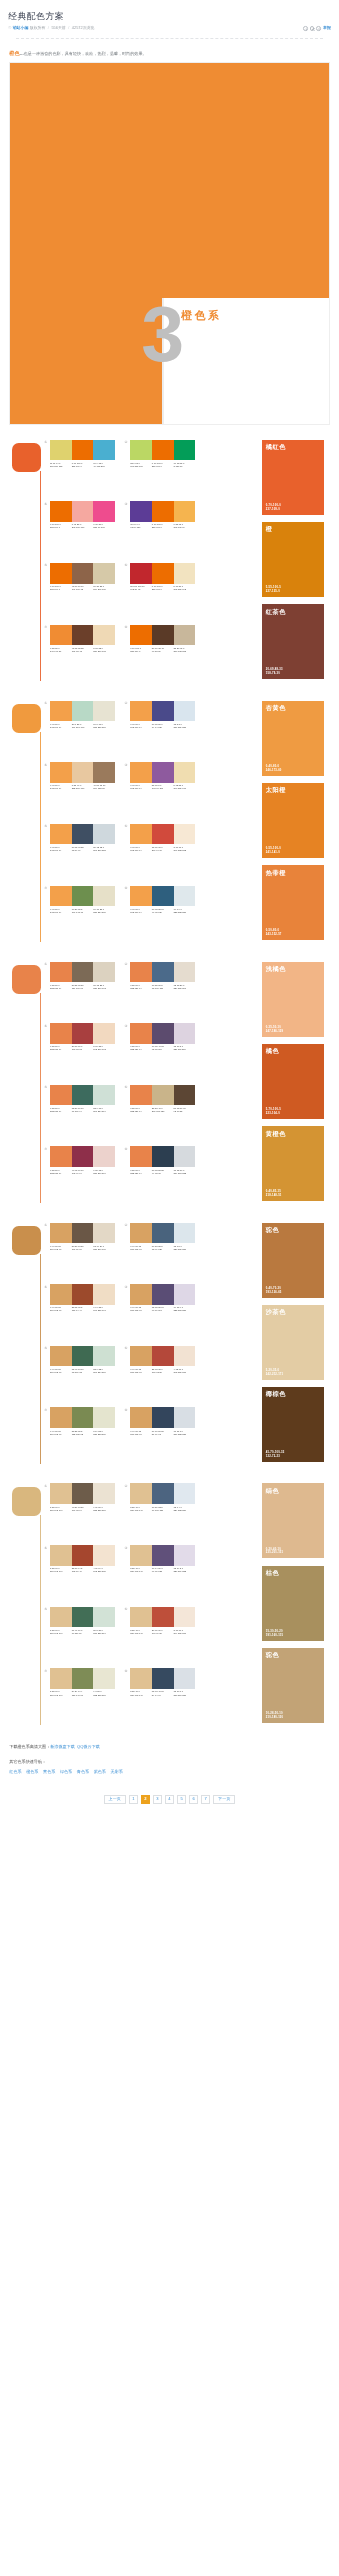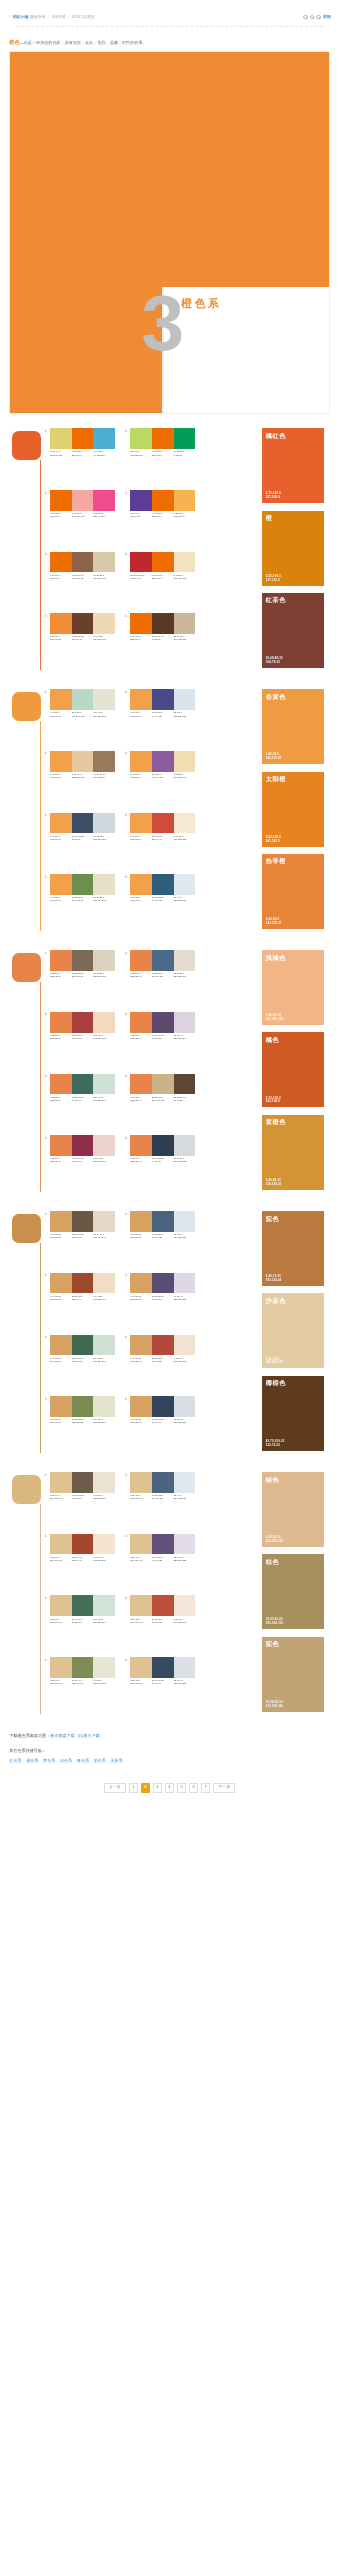--- a/index.html
+++ b/index.html
@@ -138,20 +138,21 @@
   }
   .pg.wide { padding: 0 4.1px; }
   .pg.active { background: #eda21d; border-color: #eda21d; color: #fff; font-weight: bold; }
 </style>
 </head>
 <body>
 
 <div class="page">
 
   <div class="head">
+    <h1>经典配色方案</h1>
     <div class="metarow">
       <div class="meta-left">
         <span class="cc">©</span>
         <span class="author">萌站小编</span>
         <span>版权所有</span>
         <span class="sep">/</span>
         <span>556天前</span>
         <span class="sep">/</span>
         <span>42572次浏览</span>
       </div>

